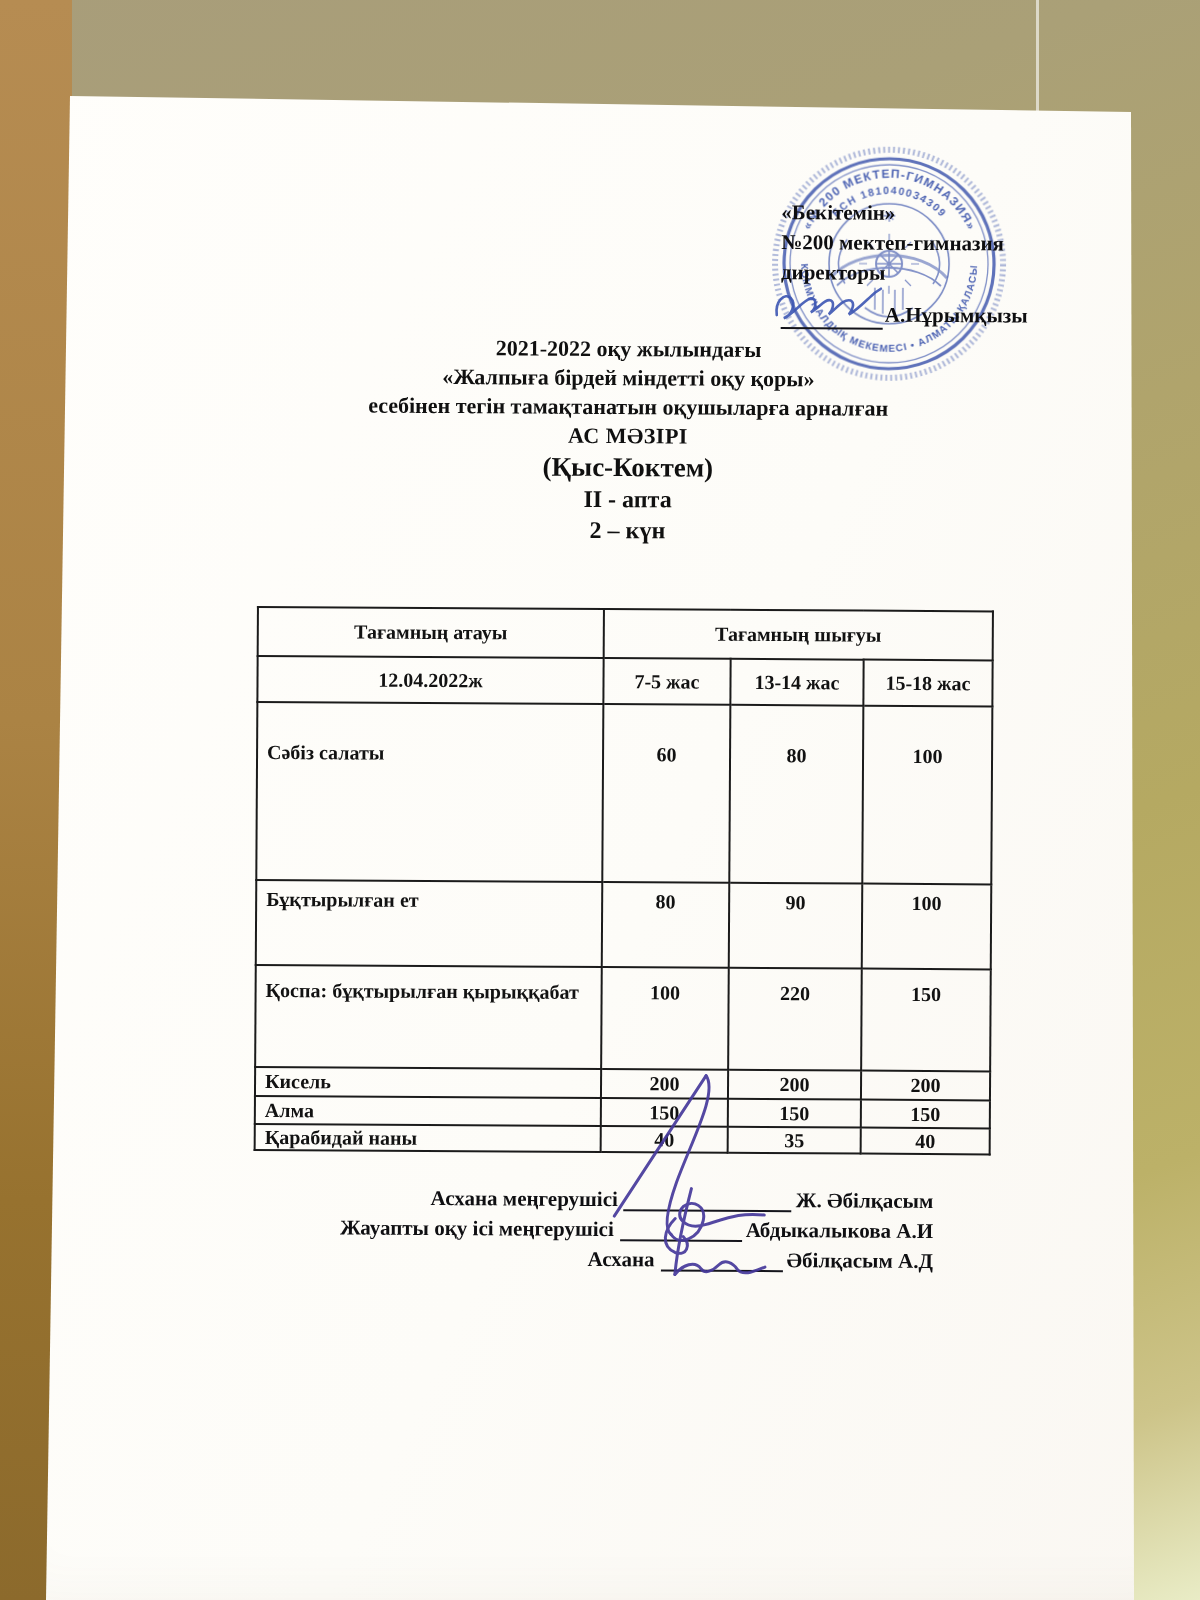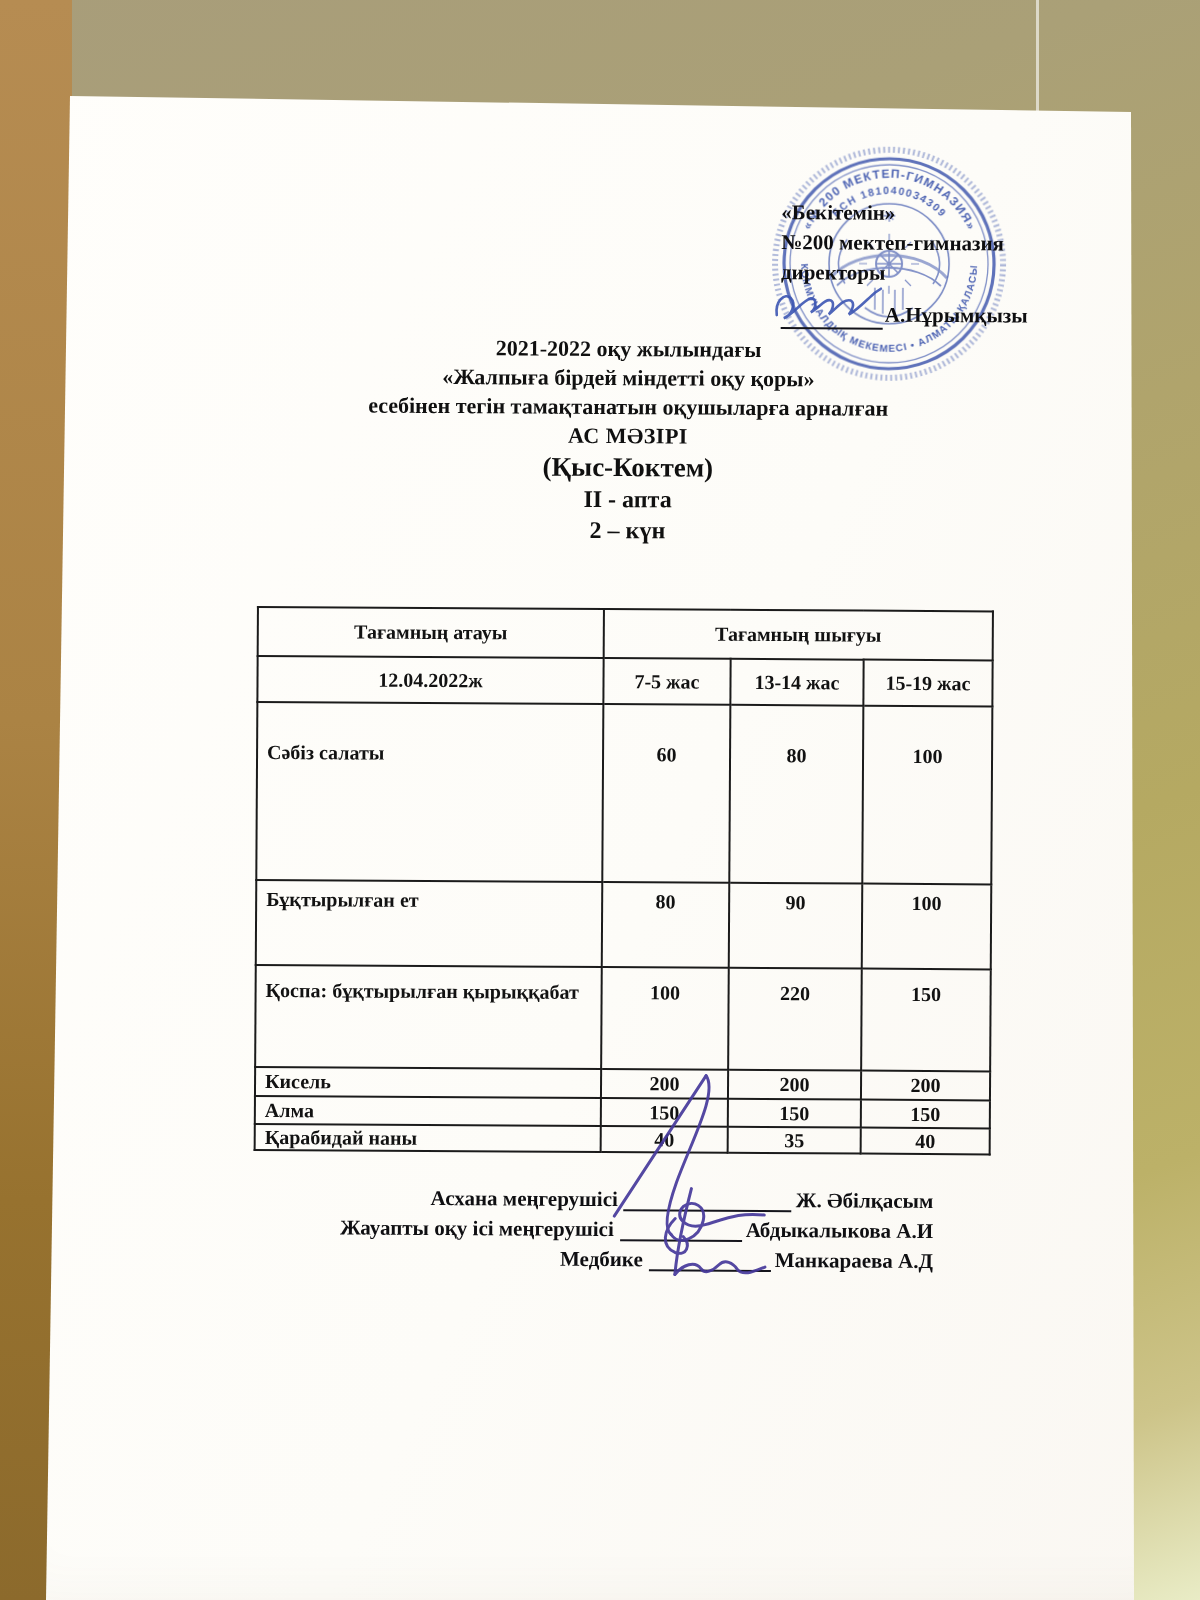--- a/index.html
+++ b/index.html
@@ -142,21 +142,21 @@
       </colgroup>
     <tbody>
     <tr class="h1">
       <td>Тағамның атауы</td>
       <td colspan="3">Тағамның шығуы</td>
     </tr>
     <tr class="h2">
       <td>12.04.2022ж</td>
       <td>7-5 жас</td>
       <td>13-14 жас</td>
-      <td>15-19 жас</td>
+      <td>15-18 жас</td>
     </tr>
     <tr class="r0">
       <td class="dish">Сәбіз салаты</td>
       <td class="val">60</td>
       <td class="val">80</td>
       <td class="val">100</td>
     </tr>
     <tr class="r1">
       <td class="dish">Бұқтырылған ет</td>
       <td class="val">80</td>
@@ -195,23 +195,23 @@
       <span>Асхана меңгерушісі</span>
       <span class="sig-line"></span>
       <span>Ж. Әбілқасым</span>
     </div>
     <div class="sig-row">
       <span>Жауапты оқу ісі меңгерушісі</span>
       <span class="sig-line"></span>
       <span>Абдыкалыкова А.И</span>
     </div>
     <div class="sig-row">
-      <span>Медбике</span>
+      <span>Асхана</span>
       <span class="sig-line"></span>
-      <span>Манкараева А.Д</span>
+      <span>Әбілқасым А.Д</span>
     </div>
   </div>
 
   <svg class="ink" width="270" height="230" viewBox="0 0 270 230">
     <g fill="none" stroke="#46399b" stroke-width="3" stroke-linecap="round" opacity=".92">
       <path d="M 36,148 L 127,7"></path>
       <path d="M 127,7 C 139,24 113,72 98,114 C 89,140 85,160 93,166"></path>
       <path d="M 93,166 C 101,178 121,170 125,152 C 128,138 115,130 105,138 C 95,148 107,162 127,156 C 153,148 162,144 186,146"></path>
       <path d="M 113,120 C 105,152 99,182 97,206"></path>
       <path d="M 97,150 C 85,162 83,178 97,184 C 109,188 113,176 105,168"></path>

